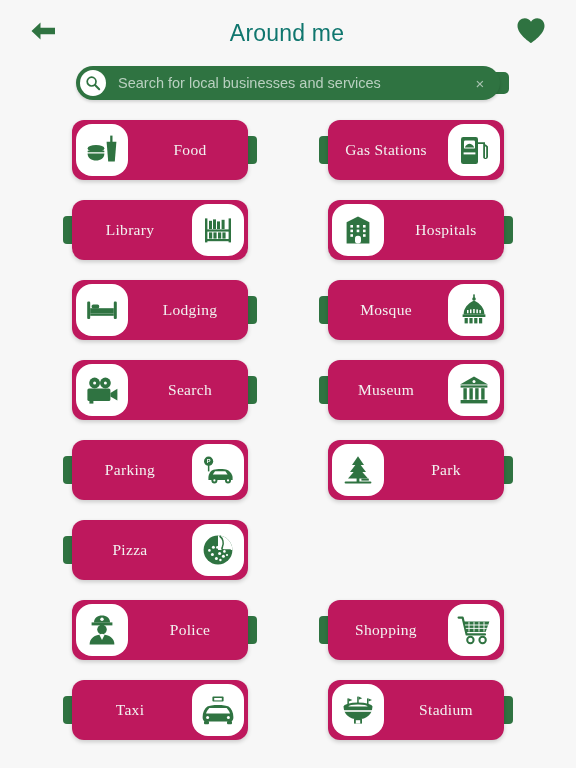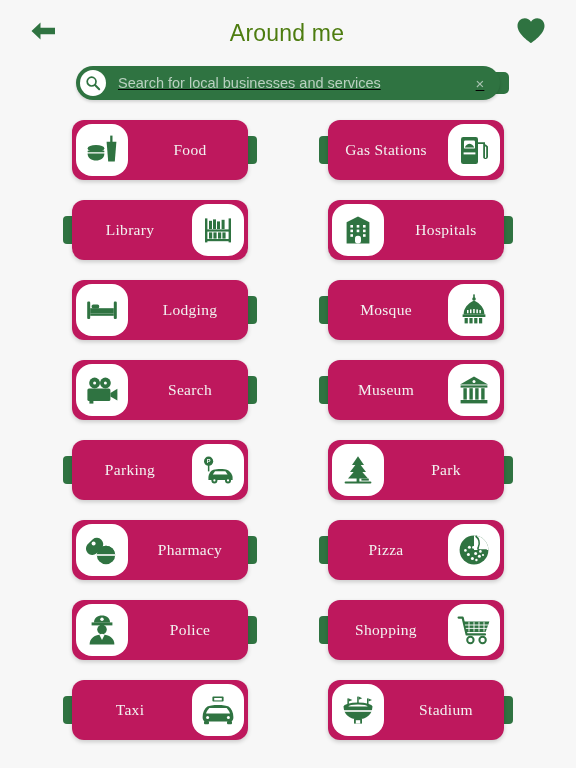--- a/index.html
+++ b/index.html
@@ -30,40 +30,39 @@
     display: flex;
     align-items: center;
     justify-content: center;
     cursor: pointer;
     flex: 0 0 auto;
   }
   .page-title {
     flex: 1 1 auto;
     text-align: center;
     font-size: 23px;
-    color: #4d7c0f;
+    color: #0f766e;
     letter-spacing: .2px;
   }
 
   
   .search-wrap {
     padding: 0 76px 0 76px;
     box-sizing: border-box;
     height: 46px;
     position: relative;
   }
   .search-bar {
     position: relative;
     height: 34px;
     background: #2f7341;
     border-radius: 17px;
     display: flex;
     align-items: center;
     box-shadow: 0 2px 3px rgba(0,0,0,.14);
-    text-decoration: underline;
   }
   
   .search-bar::after {
     content: "";
     position: absolute;
     right: -9px;
     top: 6px;
     width: 14px;
     height: 22px;
     background: #2f7341;
@@ -371,32 +370,20 @@
             <path d="M16 13 L26 24.4 L6 24.4 Z" fill="#2f7341"></path>
             <rect x="14.6" y="23" width="2.8" height="5" fill="#2f7341"></rect>
             <rect x="2.6" y="27.4" width="26.8" height="2.2" rx="1" fill="#2f7341"></rect>
             <rect x="19.4" y="24.6" width="7.4" height="2" fill="#2f7341"></rect>
           </svg>
         </div>
         <div class="card-label">Park</div>
       </div>
     </div>
     <div class="row">
-      <div class="card left">
-        <div class="icon-plate">
-          <svg width="32" height="32" viewBox="0 0 32 32">
-            <path d="M6.8 5.2 A6.4 6.4 0 0 1 15.8 14.2 L10.4 19.6 A6.4 6.4 0 0 1 1.4 10.6 Z" fill="#2f7341"></path>
-            <circle cx="7.6" cy="9.4" r="2" fill="#fff"></circle>
-            <circle cx="20" cy="21" r="9.2" fill="#2f7341"></circle>
-            <path d="M10.8 21 L29.2 21 A9.2 9.2 0 0 0 20 11.8 A9.2 9.2 0 0 0 10.8 21 Z" fill="#2f7341"></path>
-            <rect x="10.8" y="20.2" width="18.4" height="1.6" fill="#fff"></rect>
-          </svg>
-        </div>
-        <div class="card-label">Pharmacy</div>
-      </div>
       <div class="card right">
         <div class="icon-plate">
           <svg width="32" height="32" viewBox="0 0 32 32">
             <circle cx="16" cy="16" r="14.4" fill="#2f7341"></circle>
             <path d="M16 1.6 A14.4 14.4 0 0 1 30.4 16 L16 16 Z" fill="#fff"></path>
             <path d="M17.6 2 C21 4.6 22 9 20.4 12.8 C19.4 15 20 16 22 16 L28.8 16" fill="none" stroke="#2f7341" stroke-width="1.6"></path>
             <g fill="#fff">
               <circle cx="11.4" cy="13.2" r="1.5"></circle>
               <circle cx="17.6" cy="19.6" r="1.5"></circle>
               <circle cx="10.4" cy="20.4" r="1.5"></circle>

